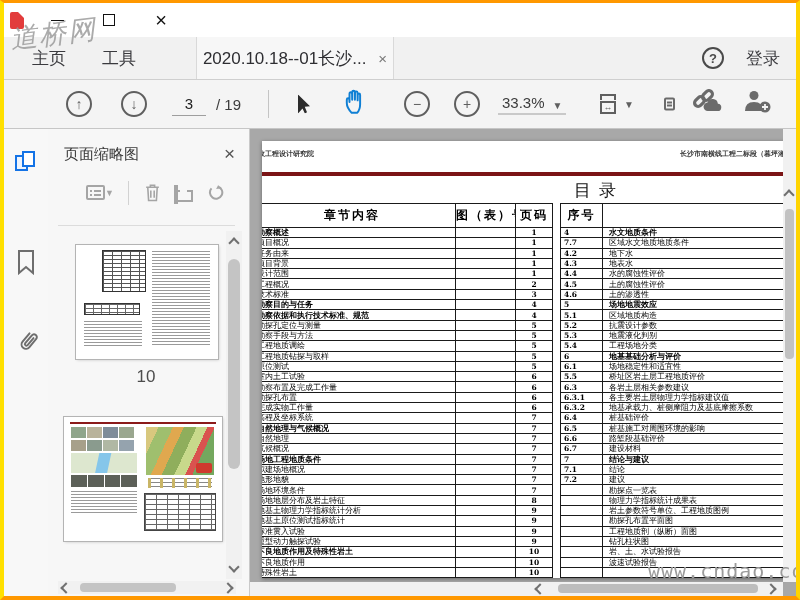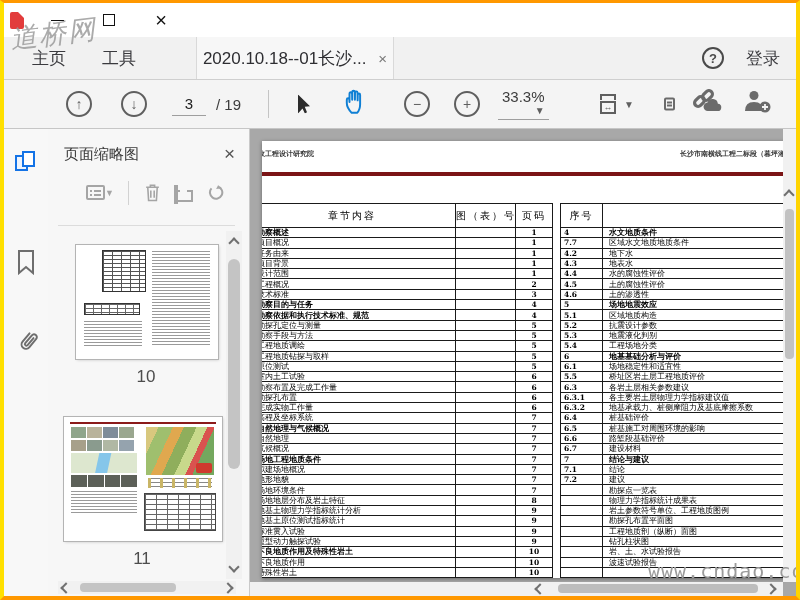--- a/index.html
+++ b/index.html
@@ -32,21 +32,21 @@
   .help-circle { width:22px; height:22px; border:2px solid #4a4a4a; border-radius:50%; display:flex; align-items:center; justify-content:center; font-size:13px; font-weight:bold; color:#4a4a4a; margin-right:22px; }
   .signin { margin-right:16px; }
   
   .toolbar { height:49px; background:#f4f4f4; border-bottom:1px solid #c6c6c6; position:relative; }
   .tb { position:absolute; top:50%; transform:translateY(-50%); color:#5f5f5f; }
   .circle-ic { width:26px; height:26px; border:2px solid #5f5f5f; border-radius:50%; display:flex; align-items:center; justify-content:center; font-size:14px; color:#5f5f5f; }
   .page-box { width:34px; height:24px; border-bottom:1px solid #9e9e9e; text-align:center; font-size:15px; color:#222; line-height:24px; }
   .page-total { font-size:15px; color:#3c3c3c; }
   .tb-divider { width:1px; height:28px; background:#c4c4c4; }
   .cursor-ic { width:15px; height:19px; background:#2b2b2b; clip-path:polygon(0 0,0 100%,30% 74%,46% 100%,60% 93%,45% 64%,80% 62%); }
-  .zoom-group { display:flex; align-items:flex-end; border-bottom:1px solid #9e9e9e; padding:0 4px 3px 4px;flex-direction:column; }
+  .zoom-group { display:flex; align-items:flex-end; border-bottom:1px solid #9e9e9e; padding:0 4px 3px 4px; }
   .zoom-val { font-size:15px; color:#3c3c3c; }
   .caret { font-size:10px; color:#5f5f5f; margin-left:8px; }
   .fit-ic { display:flex; flex-direction:column; align-items:center; }
   .fit-bracket { width:16px; height:6px; border:2px solid #5f5f5f; border-bottom:none; }
   .fit-page { width:16px; height:13px; border:2px solid #5f5f5f; font-size:9px; line-height:9px; text-align:center; color:#5f5f5f; margin-top:1px; }
   .note-ic { width:11px; height:13px; border:2px solid #6b6b6b; border-radius:2px; position:relative; }
   .note-ic::after { content:""; position:absolute; left:1px; top:2px; width:5px; height:1.5px; background:#6b6b6b; box-shadow:0 3px 0 #6b6b6b; }
   
   .app-body { display:flex; height:467px; }
   .rail { width:44px; background:#f8f8f8; position:relative; flex:none; }
@@ -106,21 +106,21 @@
   
   .main { flex:1; background:#a8a8a8; position:relative; overflow:hidden; }
   .page { position:absolute; left:12px; top:12px; width:524px; height:437px; background:#fff; overflow:hidden; box-shadow:0 1px 4px rgba(0,0,0,.4); }
   .doc-head { position:absolute; top:8px; font-size:7px; font-weight:bold; color:#3a3a3a; white-space:nowrap; font-family:"DejaVu Serif",serif; }
   .doc-head.l { left:-4px; }
   .doc-head.r { left:418px; }
   .doc-rule { position:absolute; left:-14px; top:31px; width:1100px; height:4px; background:#7b1416; }
   .toc-title { position:absolute; left:272px; top:38px; width:130px; text-align:center; font-size:17px; letter-spacing:8px; color:#111; font-family:"DejaVu Serif",serif; }
   .tables { position:absolute; left:-14px; top:62px; display:flex; }
   table.toc { border-collapse:collapse; table-layout:fixed; }
-  .toc th { border:1px solid #1a1a1a; height:24px; font-size:10px; letter-spacing:2px; font-weight:normal; font-family:"DejaVu Serif",serif; color:#000; overflow:hidden; white-space:nowrap; }
+  .toc th { border:1px solid #1a1a1a; height:24px; font-size:12px; letter-spacing:2px; font-weight:bold; font-family:"DejaVu Serif",serif; color:#000; overflow:hidden; white-space:nowrap; }
   .toc td { border:1px solid #1a1a1a; height:10.3px; line-height:9px; font-size:8px; padding:0; font-family:"DejaVu Serif",serif; color:#000; overflow:hidden; white-space:nowrap; }
   .toc-left { width:304px; margin-right:7px; }
   .toc-right { width:512px; }
   .c-text { padding-left:8px !important; }
   .c-rtext { padding-left:6px !important; }
   .c-page { text-align:center; font-weight:bold; font-size:7.5px !important; }
   .c-idx { padding-left:3px !important; font-size:7.5px !important; font-weight:bold; }
   tr.bold td { font-weight:bold; }
   .wm-bottom { position:absolute; left:398px; top:430px; z-index:6; font-family:"DejaVu Sans Mono",monospace; font-size:20px; color:#9b9b9b; letter-spacing:1px; pointer-events:none; }
   
@@ -286,40 +286,40 @@
             <span></span>
             <span></span>
             <span></span>
             <span></span>
           </div>
         <div class="t11-txt"></div>
         <div class="t11-geomap"></div>
         <div class="t11-legend"></div>
         <div class="t11-table"></div>
       </div>
-      <div class="thumb-label" style="left:24px; top:420px;">11</div>
 
       <div class="pv-track">
         <span class="chev up" style="position:absolute; left:4px; top:8px;"></span>
         <div class="pv-thumb"></div>
         <span class="chev down" style="position:absolute; left:4px; bottom:8px;"></span>
       </div>
 
       <div class="ph-track">
         <span class="chev left" style="position:absolute; left:4px; top:3px;"></span>
         <div class="ph-thumb"></div>
         <span class="chev right" style="position:absolute; right:4px; top:3px;"></span>
       </div>
     </div>
 
     <div class="main">
       <div class="page">
         <div class="doc-head l">政工程设计研究院</div>
         <div class="doc-head r">长沙市南横线工程二标段（暮坪湘江大</div>
         <div class="doc-rule"></div>
+        <div class="toc-title">目录</div>
 
         <div class="tables">
           <table class="toc toc-left">
             <colgroup>
                 <col style="width:207px">
                 <col style="width:60px">
                 <col style="width:37px">
               </colgroup>
             <thead>
               <tr>

